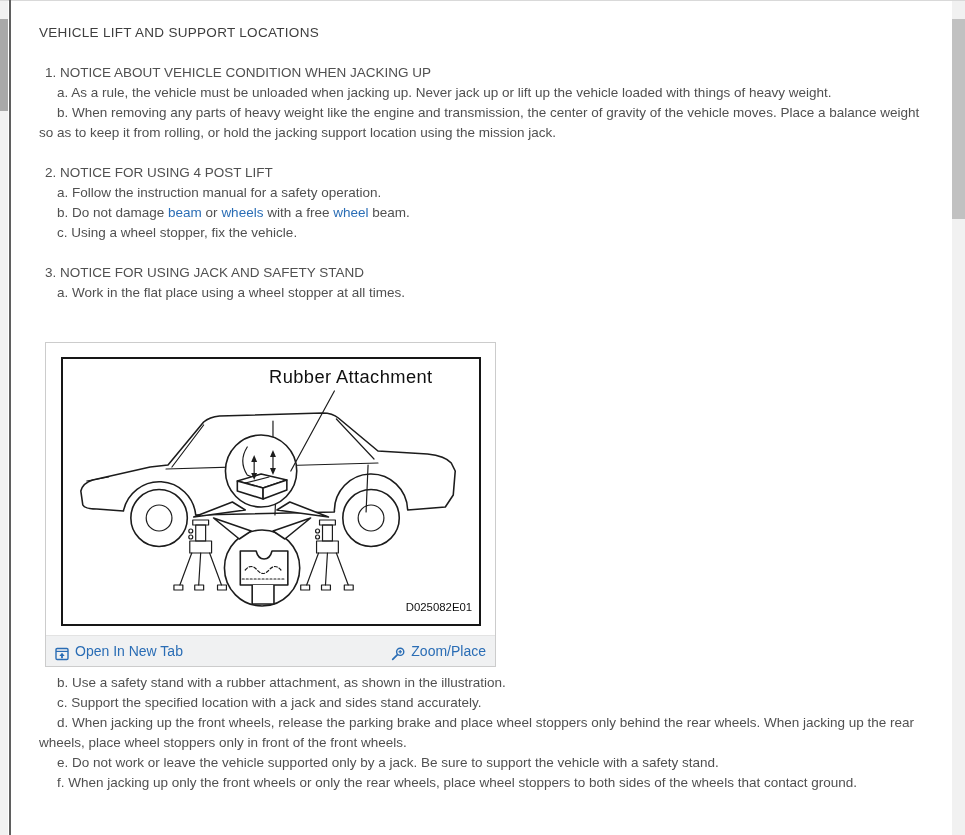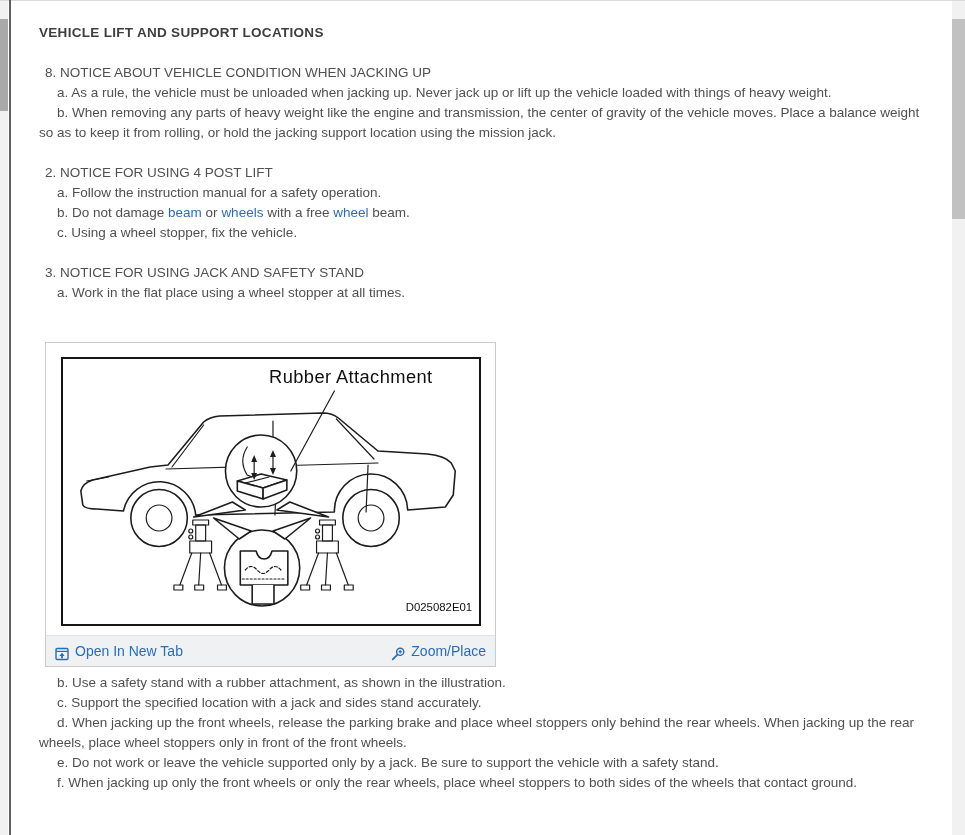--- a/index.html
+++ b/index.html
@@ -11,21 +11,21 @@
   .left-track{position:absolute;left:0;top:1px;bottom:0;width:8px;background:#f1f1f1;}
   .left-thumb{position:absolute;left:0;top:18px;width:8px;height:92px;background:#a9a9a9;}
   .left-divider{position:absolute;left:9px;top:0;bottom:0;width:2px;background:#5f5f5f;}
   .right-track{position:absolute;right:0;top:1px;bottom:0;width:13px;background:#f1f1f1;}
   .right-thumb{position:absolute;right:0;top:18px;width:13px;height:200px;background:#c1c1c1;}
 
   .content{
     position:absolute;left:11px;top:1px;width:941px;box-sizing:border-box;
     padding:22px 24px 0 28px;color:#505050;font-size:13.5px;line-height:20px;
   }
-  .doc-title{font-size:13.5px;font-weight:bold;color:#3e3e3e;margin:0;letter-spacing:.3px;line-height:20px;}
+  .doc-title{font-size:13.5px;font-weight:normal;color:#3e3e3e;margin:0;letter-spacing:.3px;line-height:20px;}
   .content p{margin:0;}
   p.heading{margin-top:20px;text-indent:6px;}
   p.item{text-indent:18px;}
   a{color:#2a6db5;text-decoration:none;cursor:pointer;}
 
   .figure{
     margin-top:39px;margin-left:6px;width:451px;background:#fff;
     border:1px solid #cccccc;box-sizing:border-box;
   }
   .figure-image{
@@ -57,21 +57,21 @@
 <div class="left-divider"></div>
 
 <div class="right-track">
   <div class="right-thumb"></div>
 </div>
 
 <main class="content">
 
   <h1 class="doc-title">VEHICLE LIFT AND SUPPORT LOCATIONS</h1>
 
-  <p class="heading">8. NOTICE ABOUT VEHICLE CONDITION WHEN JACKING UP</p>
+  <p class="heading">1. NOTICE ABOUT VEHICLE CONDITION WHEN JACKING UP</p>
   <p class="item">a. As a rule, the vehicle must be unloaded when jacking up. Never jack up or lift up the vehicle loaded with things of heavy weight.</p>
   <p class="item">b. When removing any parts of heavy weight like the engine and transmission, the center of gravity of the vehicle moves. Place a balance weight so as to keep it from rolling, or hold the jacking support location using the mission jack.</p>
 
   <p class="heading">2. NOTICE FOR USING 4 POST LIFT</p>
   <p class="item">a. Follow the instruction manual for a safety operation.</p>
   <p class="item"><span>b. Do not damage </span><a>beam</a><span> or </span><a>wheels</a><span> with a free </span><a>wheel</a><span> beam.</span></p>
   <p class="item">c. Using a wheel stopper, fix the vehicle.</p>
 
   <p class="heading">3. NOTICE FOR USING JACK AND SAFETY STAND</p>
   <p class="item">a. Work in the flat place using a wheel stopper at all times.</p>

